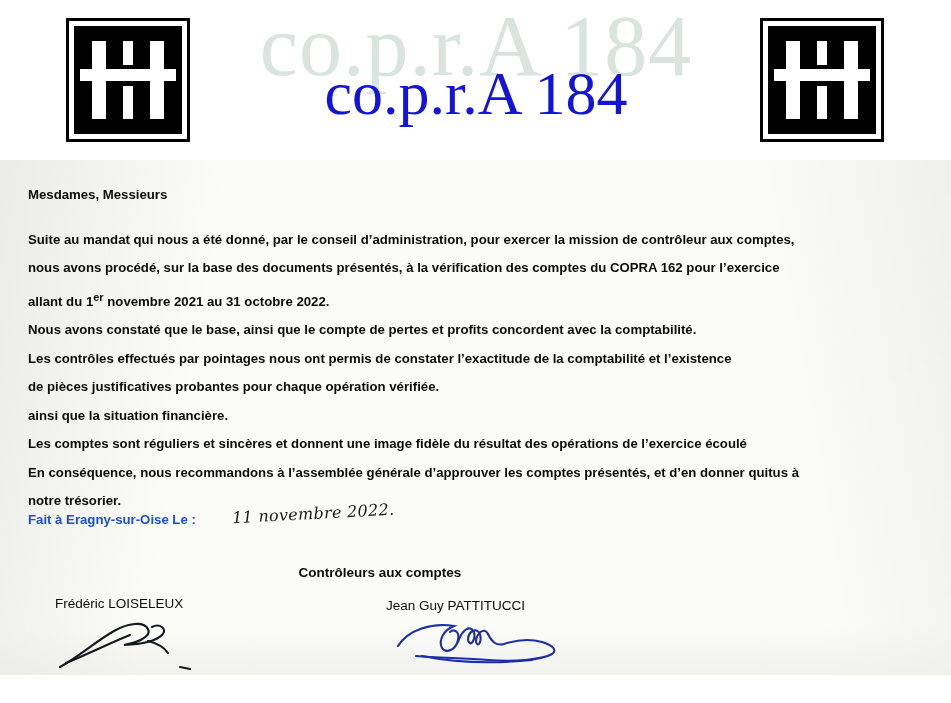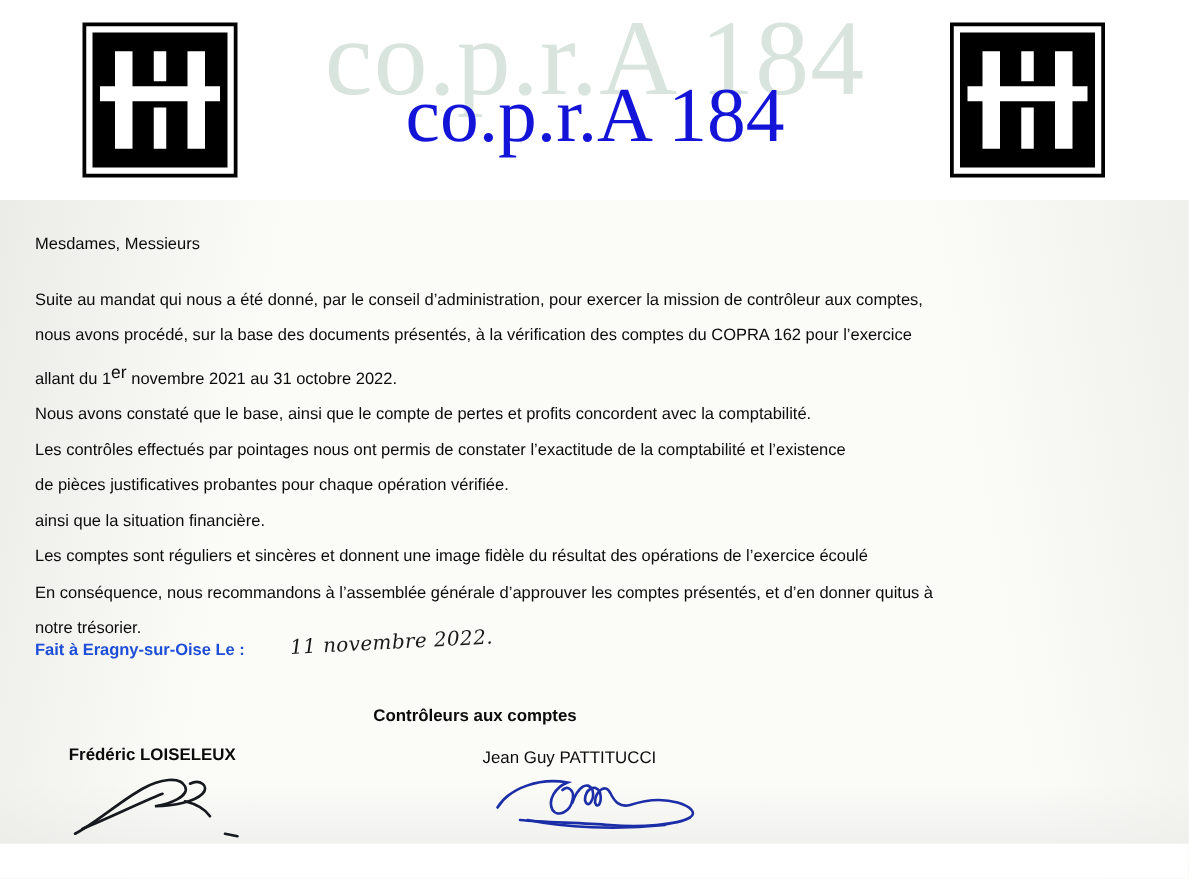--- a/index.html
+++ b/index.html
@@ -108,28 +108,28 @@
     pointer-events: none;
   }
   #letter-body {
     position: absolute;
     left: 28px;
     top: 22px;
     right: 24px;
     color: #0b0b0b;
     font-size: 13.2px;
     line-height: 26.5px;
-    font-weight: normal;
+    font-weight: bold;
   }
   #letter-body p {
     margin: 0 0 0 0;
   }
   .salutation { margin-bottom: 18px !important; }
   .para { margin-bottom: 2px !important; }
-  sup { font-size: 14px; vertical-align: super; }
+  sup { font-size: 11px; vertical-align: super; }
 
   
   #date-line {
     position: absolute;
     left: 28px;
     top: 352px;
     font-size: 13.2px;
     font-weight: bold;
     color: #1d4ed8;
   }
@@ -154,21 +154,21 @@
     text-align: center;
     font-size: 13.5px;
     font-weight: bold;
     color: #0b0b0b;
   }
   #signer-left {
     position: absolute;
     left: 55px;
     top: 436px;
     font-size: 13.5px;
-    font-weight: bold;
+    font-weight: normal;
     color: #0b0b0b;
   }
   #signer-right {
     position: absolute;
     left: 386px;
     top: 438px;
     font-size: 13.5px;
     font-weight: normal;
     color: #0b0b0b;
   }

